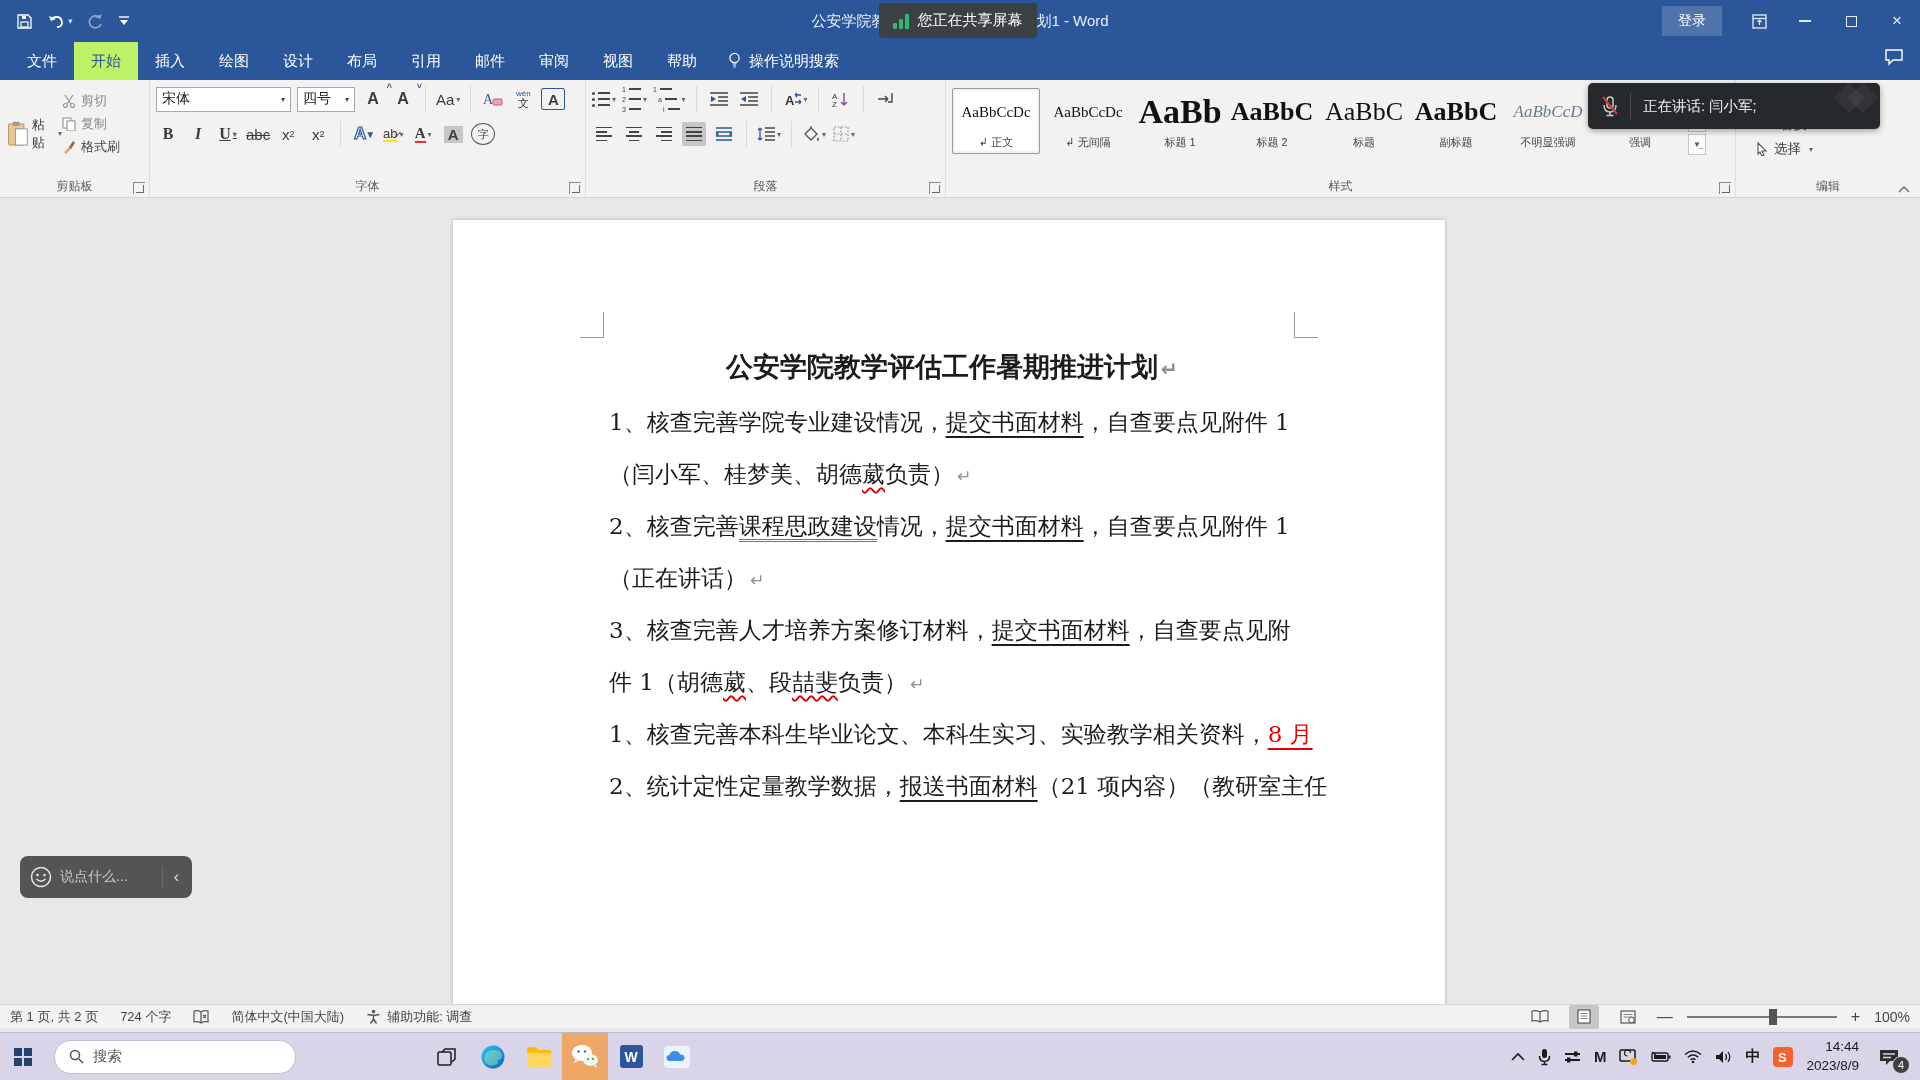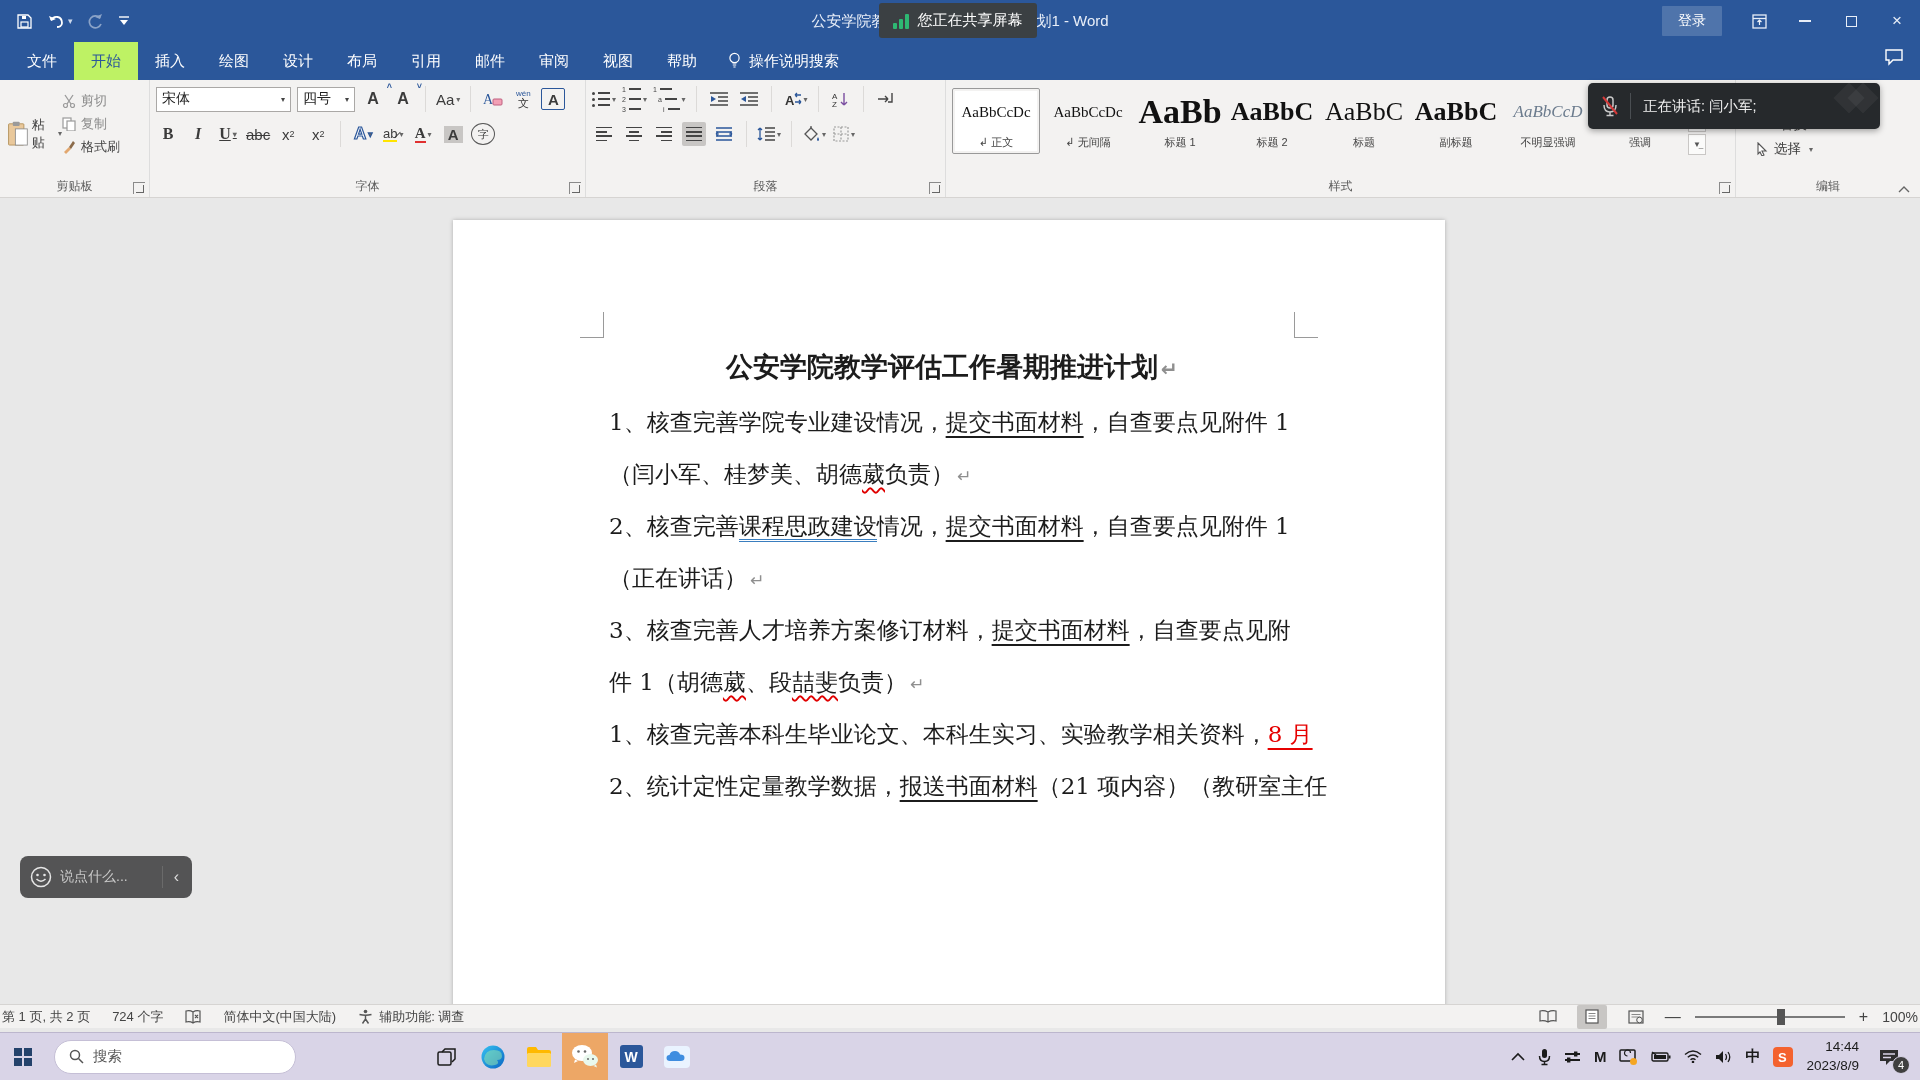--- a/index.html
+++ b/index.html
@@ -115,21 +115,21 @@
   .speak-toast .tsep { width:1px; height:26px; background:#4a4e52; margin:0 12px 0 10px; }
   .speak-toast .ttext { color:#f0f0f0; font-size:14.5px; white-space:nowrap; }
   .toast-mark { position:absolute; right:6px; top:4px; display:flex; }
   .toast-mark i { width:22px; height:22px; background:rgba(255,255,255,.05); transform:rotate(45deg); display:block; margin-left:-8px; }
   .chat-pill { position:absolute; left:20px; top:856px; width:172px; height:42px; background:rgba(70,70,72,.92); border-radius:8px; display:flex; align-items:center; padding:0 10px; gap:8px; z-index:30; }
   .chat-pill .ph { color:#c9c9c9; font-size:14px; flex:1; white-space:nowrap; overflow:hidden; }
   .chat-pill .csep { width:1px; height:22px; background:#6a6a6a; }
   .chat-pill .chev { color:#ddd; font-size:16px; padding:0 3px; }
 
   
-  .statusbar { position:absolute; left:0; top:1004px; width:1920px; height:24px; background:#f3f2f1; border-top:1px solid #d6d4d2; display:flex; align-items:center; font-size:13px; color:#444; padding:0 2px; }
+  .statusbar { position:absolute; left:0; top:1004px; width:1920px; height:24px; background:#f3f2f1; border-top:1px solid #d6d4d2; display:flex; align-items:center; font-size:13px; color:#444; padding:0 10px; }
   .statusbar .sitem { margin-right:22px; display:flex; align-items:center; gap:6px; }
   .status-right { margin-left:auto; display:flex; align-items:center; gap:14px; }
   .viewbtn { width:30px; height:24px; display:flex; align-items:center; justify-content:center; border-radius:2px; }
   .viewbtn.sel { background:#c8c6c4; }
   .zoomtrack { width:150px; height:2px; background:#7a7a7a; position:relative; }
   .zoomthumb { position:absolute; left:55%; top:-7px; width:8px; height:16px; background:#555; }
   .zoomsign { font-size:16px; color:#444; }
 
   
   .taskbar { position:absolute; left:0; top:1032px; width:1920px; height:48px; background:#d9d4e7; border-top:1px solid #bcb6cd; display:flex; align-items:center; }

